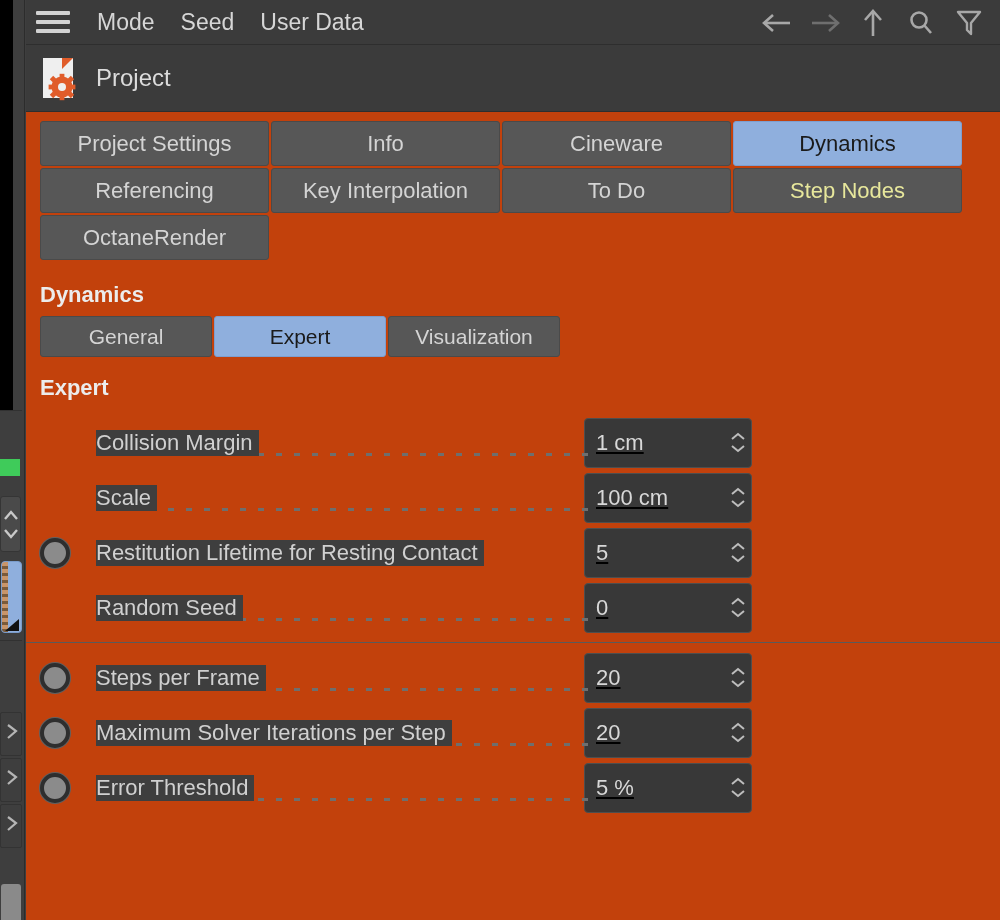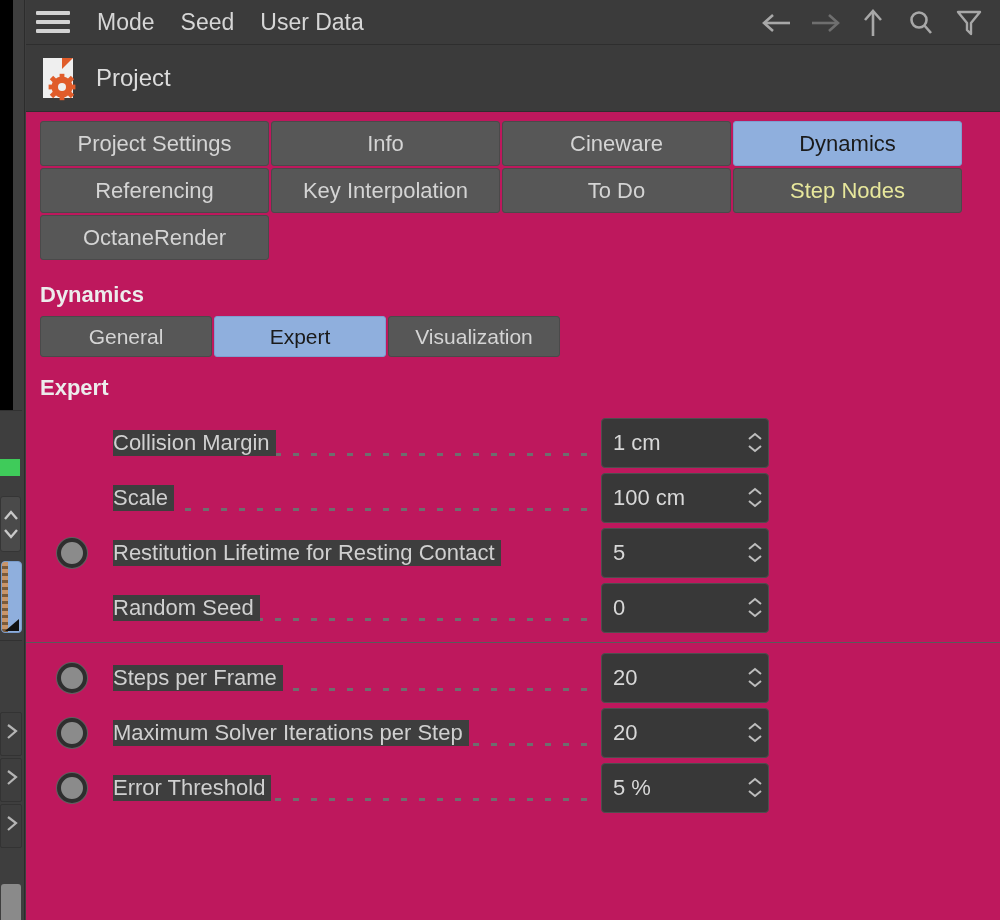--- a/index.html
+++ b/index.html
@@ -80,21 +80,21 @@
     width: 22px;
     background: #3e3e3e;
     border-top: 1px solid #313131;
   }
 
   
   .content {
     position: absolute;
     left: 26px; top: 0;
     width: 974px; height: 920px;
-    background: #be185d;
+    background: #c2410c;
   }
 
   
   .menubar {
     position: relative;
     height: 45px;
     background: #3b3b3b;
     border-bottom: 1px solid #2e2e2e;
     display: flex;
     align-items: center;
@@ -195,21 +195,21 @@
     display: flex; align-items: center; justify-content: center;
     color: #d4d4d4;
     font-size: 21px;
     padding: 0 22px;
     cursor: pointer;
     white-space: nowrap;
   }
   .subtab.sel { background: #8fafdd; border-color: #7d9fd0; color: #1a1a1a; }
 
   
-  .props { margin-top: 14px; padding-left: 17px; }
+  .props { margin-top: 14px; }
   .prow {
     position: relative;
     height: 55px;
     display: flex; align-items: center;
   }
   .radio {
     position: absolute; left: 14px; top: 50%;
     transform: translateY(-50%);
     width: 30px; height: 30px;
     border-radius: 50%;
@@ -239,20 +239,21 @@
   }
   .field {
     position: absolute;
     left: 558px;
     width: 168px; height: 50px;
     background: #383838;
     border: 1px solid #4e4e4e;
     border-radius: 4px;
     display: flex; align-items: center;
     cursor: text;
+    text-decoration: underline;
   }
   .field .val {
     color: #d8d8d8;
     font-size: 22px;
     padding-left: 11px;
     flex: 1;
     white-space: nowrap;
     overflow: hidden;
   }
   .spin {

